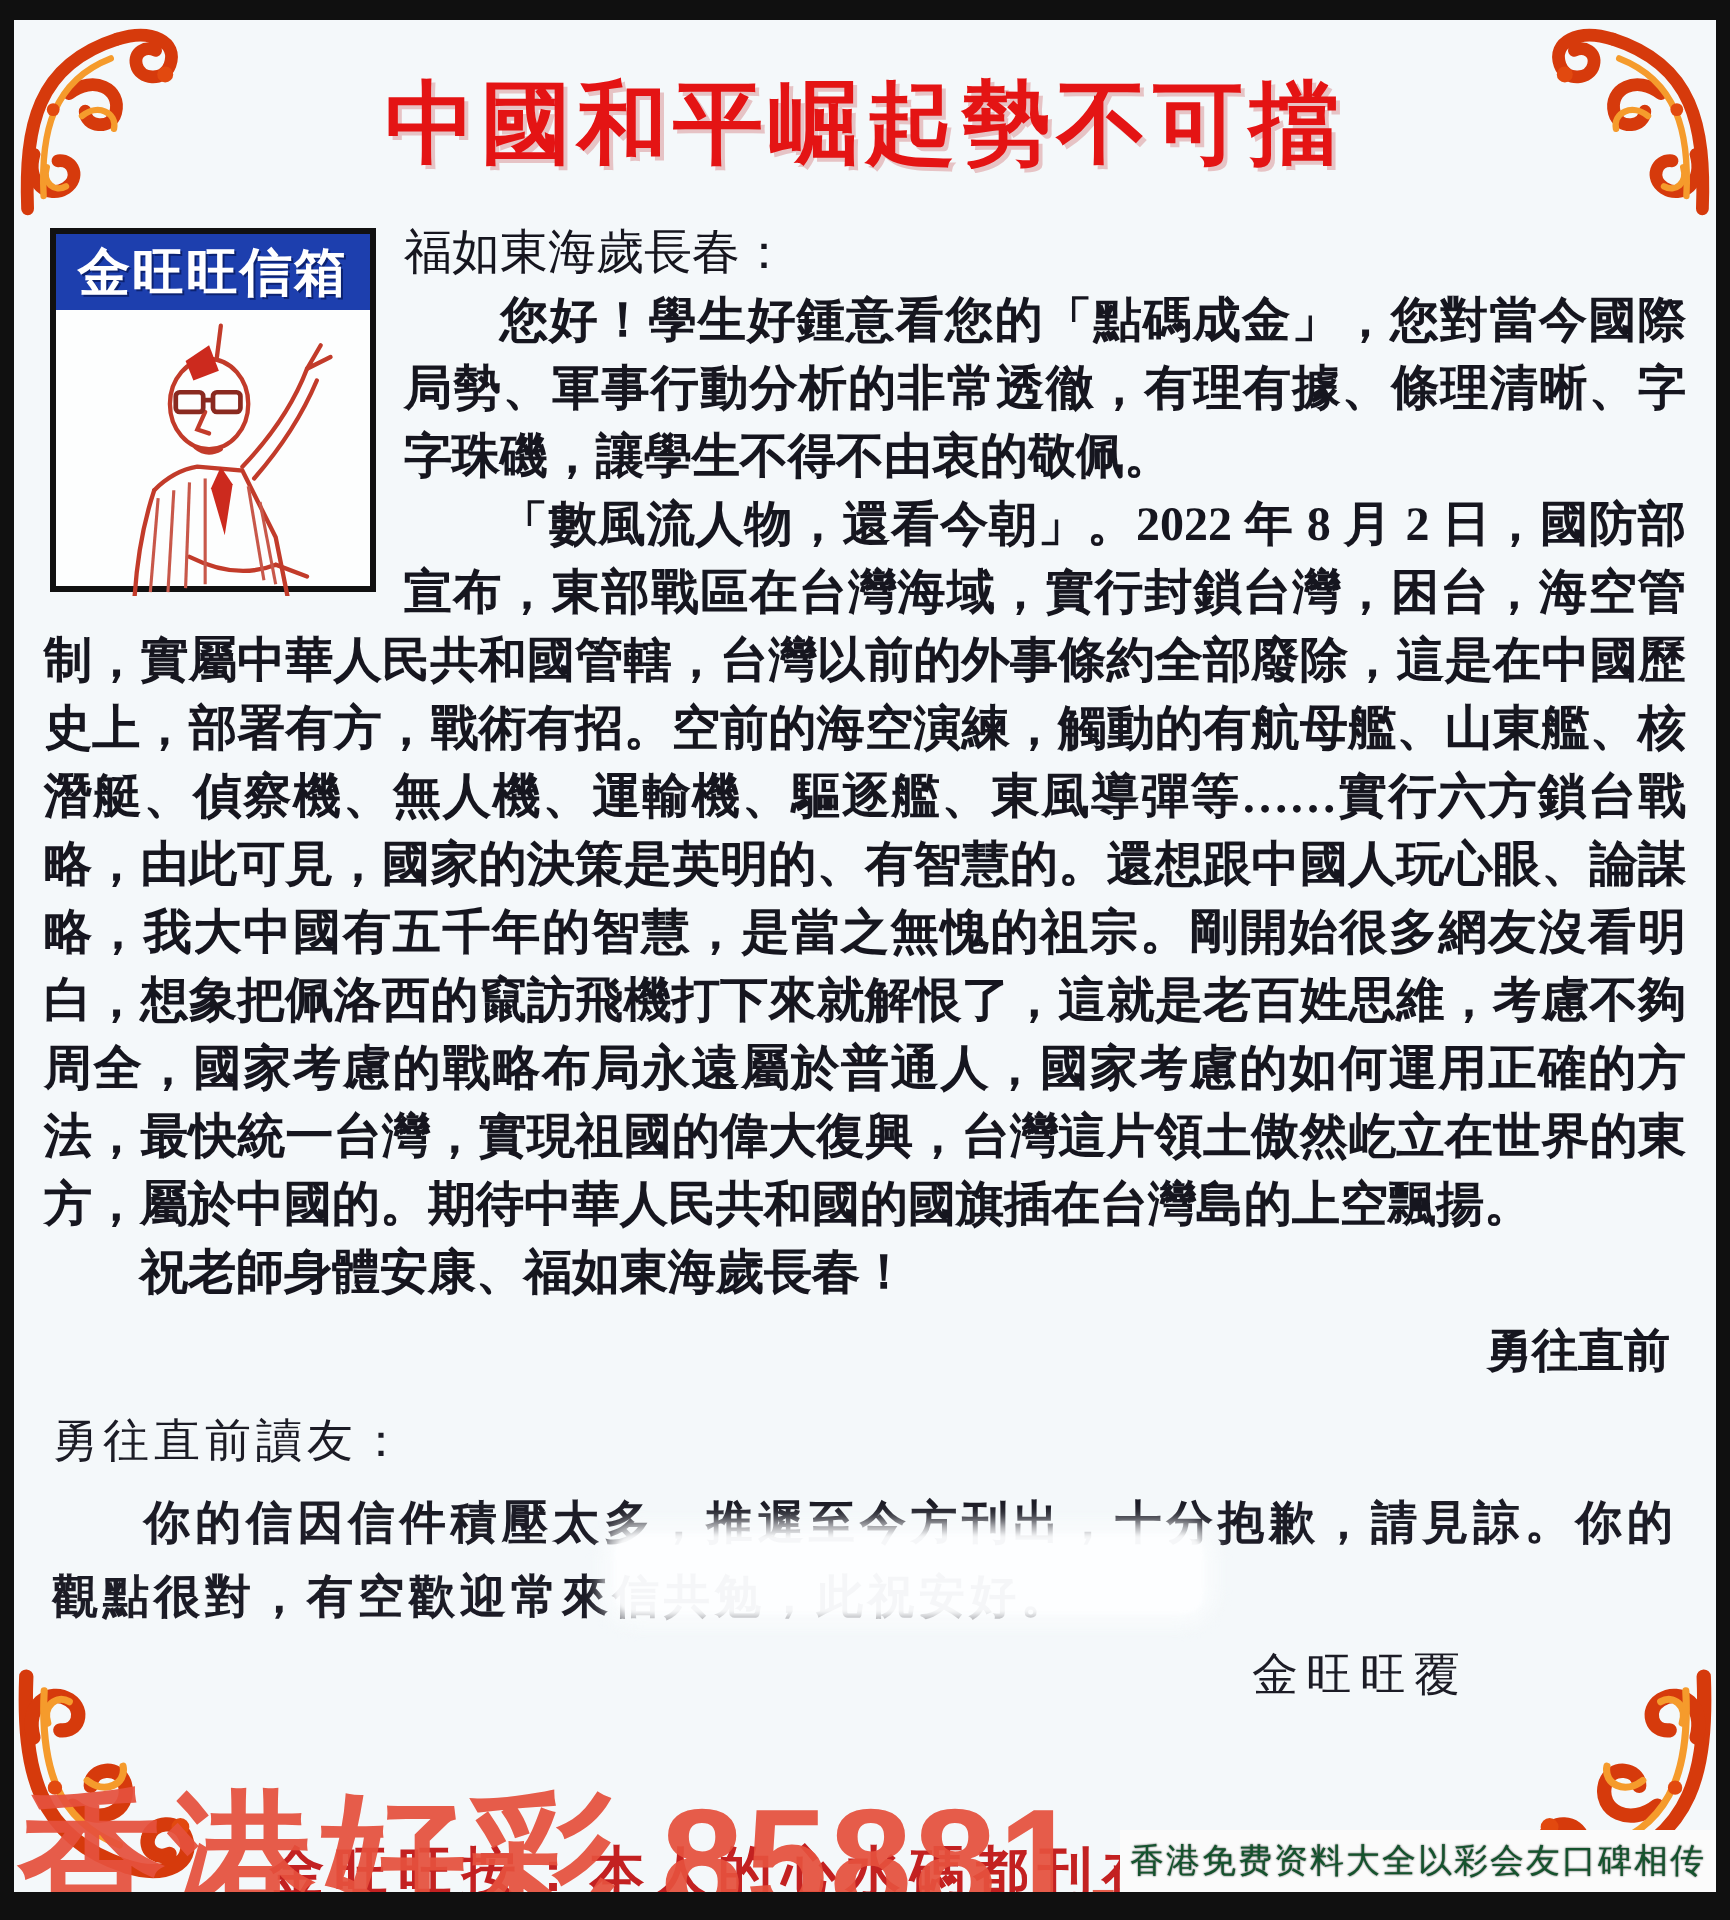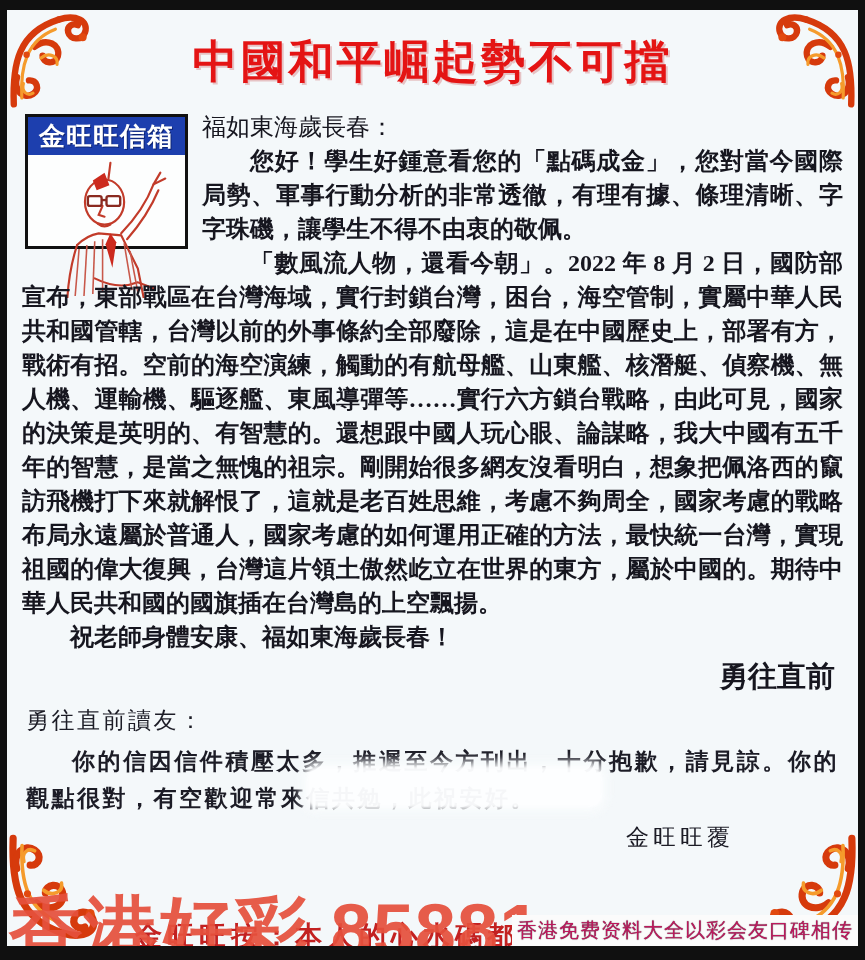--- a/index.html
+++ b/index.html
@@ -30,42 +30,42 @@
     letter-spacing:3px;
     color:#e41414;
     text-shadow:2px 2px 0 rgba(180,10,10,.22);
     line-height:84px;
     white-space:nowrap;
   }
   
   .content{position:relative;z-index:2;margin:6px 15px 0 15px;}
   .mailbox{
     float:left;
-    width:163px;height:135px;
+    width:163px;height:182px;
     margin:4px 14px 2px 3px;
     border:3px solid #111;
     background:#fdfefe;
     box-sizing:border-box;
   }
   .mailbox-head{
     height:38px;background:#1d3fae;
     display:flex;align-items:center;justify-content:center;
     color:#fff;font-weight:bold;font-size:26px;
     font-family:"Liberation Sans","DejaVu Sans",sans-serif;
     letter-spacing:1px;
     text-shadow:1px 1px 0 #0c2270;
   }
   .mailbox-pic{height:143px;overflow:hidden;}
   .letter p{
     margin:0;font-size:24px;line-height:34px;
     text-align:justify;text-justify:inter-ideograph;
   }
   .indent{text-indent:2em;font-weight:bold;}
   .sig-row{
-    text-align:right;font-size:29px;font-weight:bold;
+    text-align:right;font-size:23px;font-weight:bold;
     padding-right:8px;margin-top:6px;line-height:32px;
   }
   
   .reply{margin-top:10px;}
   .reply p{
     margin:4px;font-size:23px;line-height:37px;
     letter-spacing:2.5px;text-align:justify;color:#1c1c26;
   }
   .reply .reply-sig{
     text-align:right;padding-right:105px;
@@ -78,23 +78,23 @@
     white-space:nowrap;font-weight:bold;
   }
   .watermark{
     position:absolute;left:2px;top:872px;z-index:5;
     font-family:"Liberation Sans","DejaVu Sans",sans-serif;
     font-weight:bold;font-size:74px;letter-spacing:1px;
     color:#e6513d;opacity:.93;white-space:nowrap;
   }
   .footer-credit{
     position:absolute;right:0;bottom:0;z-index:6;
-    background:#fbfbfb;color:#be185d;
+    background:#fbfbfb;color:#14532d;
     font-family:"Liberation Sans","DejaVu Sans",sans-serif;
-    font-size:20px;line-height:31px;padding:0 5px;
+    font-size:17px;line-height:31px;padding:0 5px;
     letter-spacing:1px;white-space:nowrap;
     text-shadow:0 0 1px #333;
     margin-top:44px;
   }
   .redaction{
     position:absolute;left:300px;top:757px;z-index:3;
     width:295px;height:40px;border-radius:10px;
     background:rgba(253,254,255,.97);
     box-shadow:0 0 8px 6px rgba(250,252,253,.9);
     filter:blur(1px);

